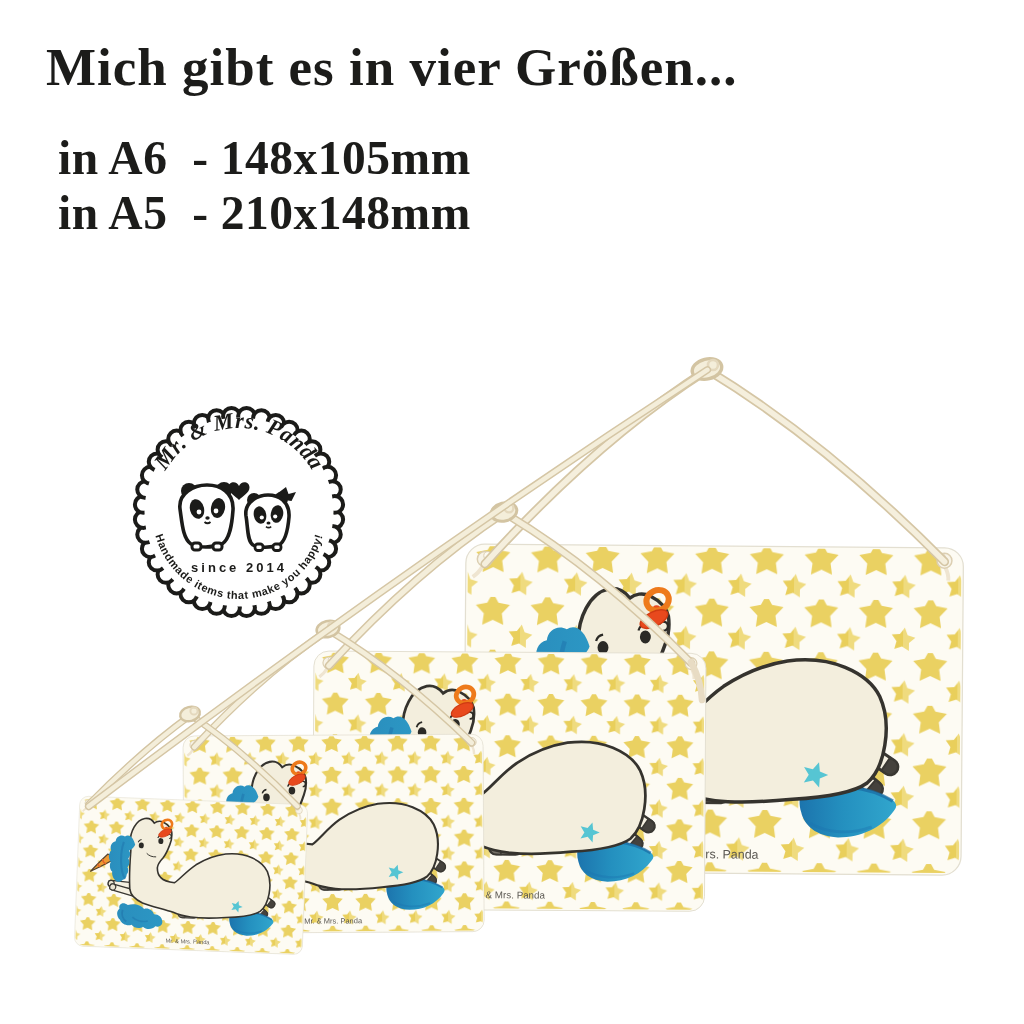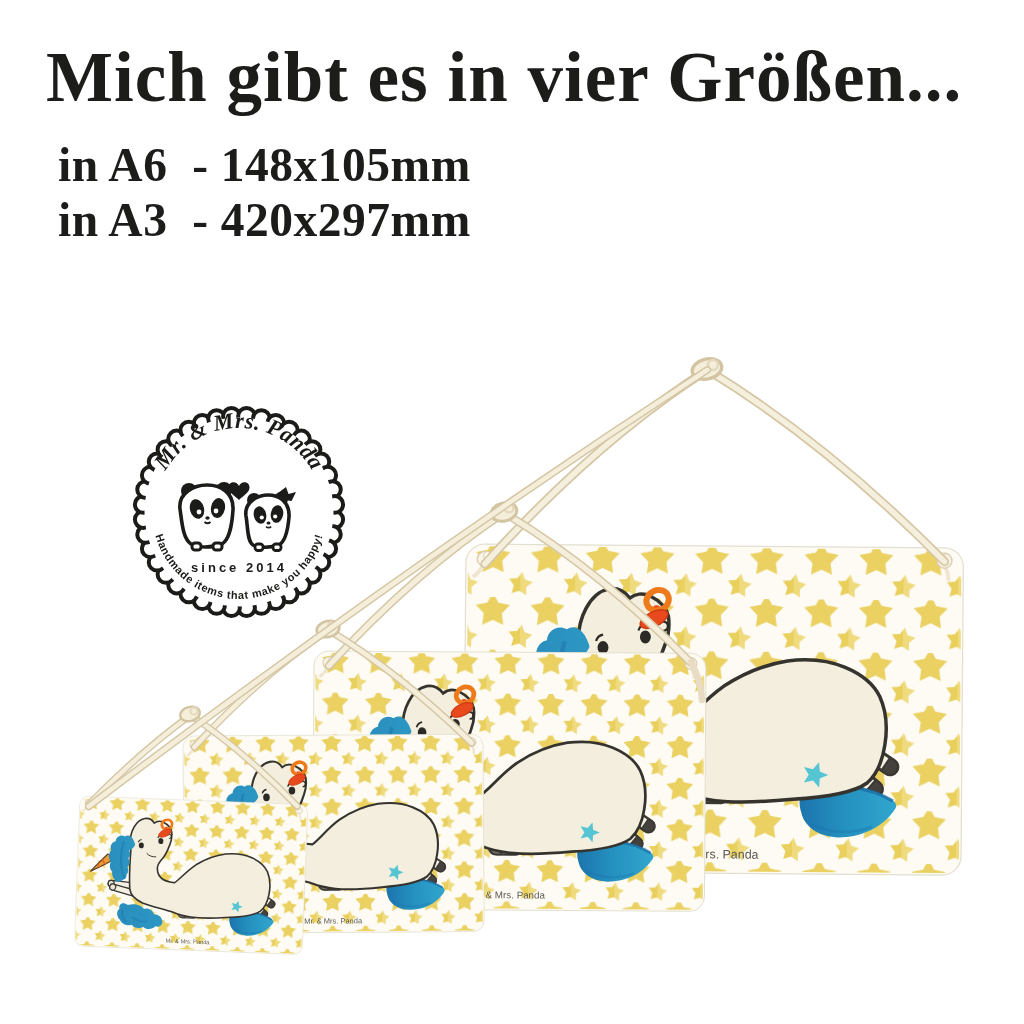--- a/index.html
+++ b/index.html
@@ -1,30 +1,30 @@
 <!DOCTYPE html>
 <html><head>
 <meta charset="utf-8">
 <style>
   html,body{margin:0;padding:0;}
   body{width:1024px;height:1024px;background:#ffffff;position:relative;overflow:hidden;
        font-family:"Liberation Sans", sans-serif;}
   .headline{position:absolute;left:46px;top:37px;font-family:"Liberation Serif",serif;
-       font-weight:700;font-size:71px;color:#1c1c1a;letter-spacing:1px;white-space:nowrap;}
-  .sizes{position:absolute;left:58px;top:138px;font-family:"Liberation Serif",serif;
+       font-weight:700;font-size:53px;color:#1c1c1a;letter-spacing:1px;white-space:nowrap;}
+  .sizes{position:absolute;left:58px;top:131px;font-family:"Liberation Serif",serif;
        font-weight:700;font-size:47.5px;color:#1c1c1a;line-height:54.5px;letter-spacing:0.5px;white-space:nowrap;}
 </style>
 </head>
 <body>
 
 <div class="headline">Mich gibt es in vier Größen...</div>
 
 <div class="sizes">
 <div>in A6&nbsp; - 148x105mm</div>
-<div>in A3&nbsp; - 420x297mm</div>
+<div>in A5&nbsp; - 210x148mm</div>
 </div>
 
 <svg id="scene" width="1024" height="1024" viewBox="0 0 1024 1024" style="position:absolute;left:0;top:0;" xmlns="http://www.w3.org/2000/svg">
 <defs>
 
   <path id="star" d="M0,-36 L11.2,-15.4 L34.2,-11.1 L18.1,5.9 L21.2,29.1 L0,19 L-21.2,29.1 L-18.1,5.9 L-34.2,-11.1 L-11.2,-15.4 Z"></path>
   <pattern id="stars" width="110" height="106" patternUnits="userSpaceOnUse">
     <use href="#star" x="55" y="27" fill="#e9cf5c" opacity="0.96" transform="scale(1)"></use>
     <use href="#star" x="0" y="80" fill="#eed978" opacity="0.95" transform="translate(0,80) rotate(8) scale(0.7) translate(0,-80)"></use>
     <use href="#star" x="110" y="80" fill="#e8cc53" opacity="0.95" transform="translate(110,80) rotate(8) scale(0.7) translate(-110,-80)"></use>

